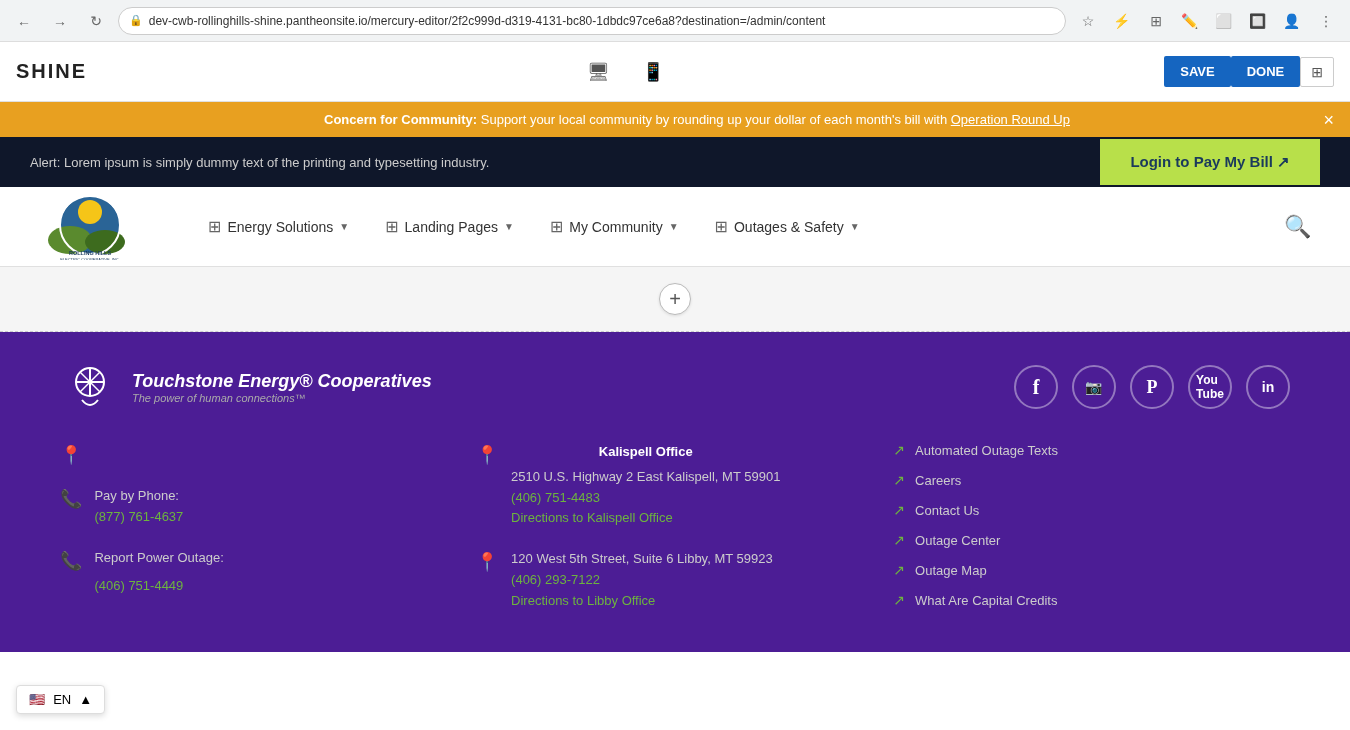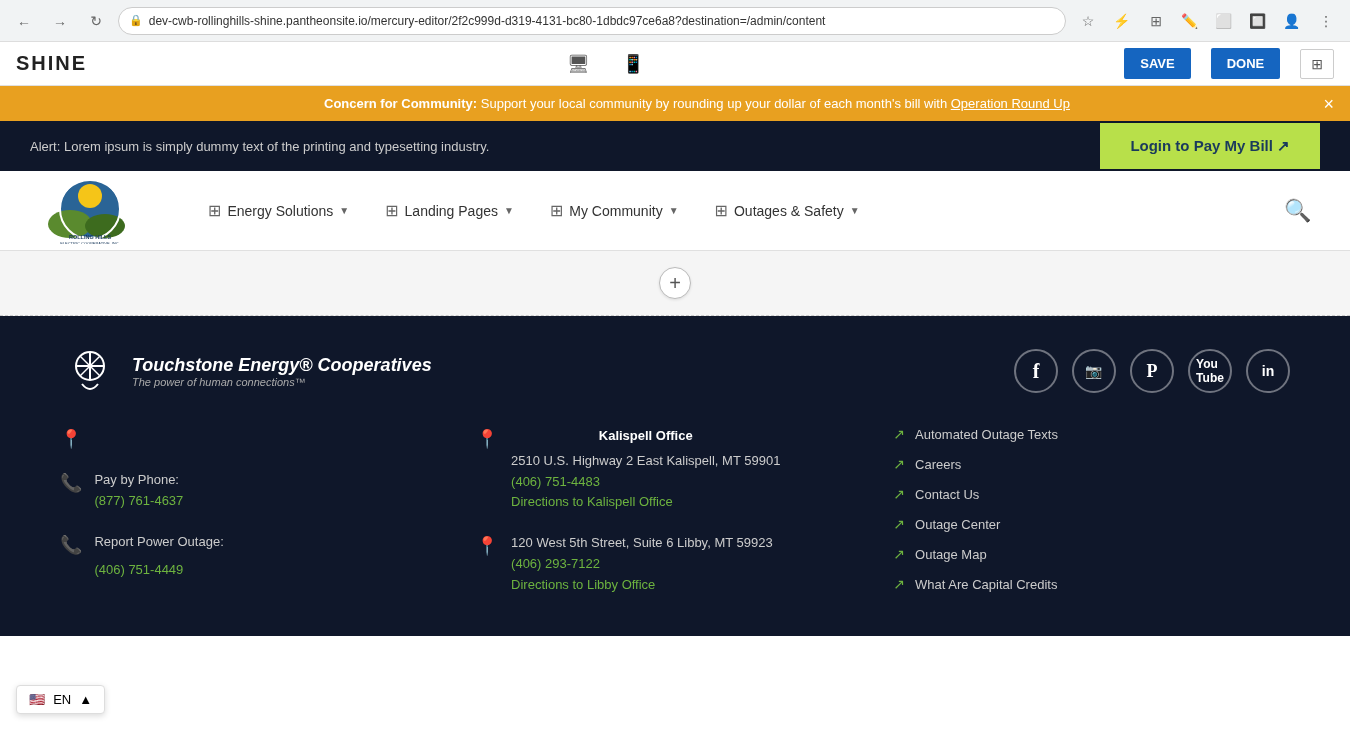--- a/index.html
+++ b/index.html
@@ -52,21 +52,21 @@
       cursor: pointer;
       display: flex; align-items: center; justify-content: center;
       color: #666;
       font-size: 14px;
     }
 
     
     .editor-toolbar {
       background: #fff;
       border-bottom: 1px solid #e0e0e0;
-      height: 44px;
+      height: 60px;
       display: flex;
       align-items: center;
       justify-content: space-between;
       padding: 0 16px;
     }
     .shine-logo {
       font-size: 20px;
       font-weight: 900;
       color: #222;
       letter-spacing: 2px;
@@ -80,21 +80,21 @@
       background: none;
       border: none;
       cursor: pointer;
       color: #555;
       font-size: 18px;
       padding: 4px 8px;
       border-radius: 4px;
     }
     .editor-right-actions {
       display: flex;
-      gap: 20px;
+      gap: 0;
       align-items: center;
     }
     .save-btn {
       background: #1565c0;
       color: #fff;
       border: none;
       padding: 8px 16px;
       font-weight: bold;
       font-size: 13px;
       cursor: pointer;
@@ -242,21 +242,21 @@
       cursor: pointer;
       display: flex;
       align-items: center;
       justify-content: center;
       color: #555;
       box-shadow: 0 1px 3px rgba(0,0,0,0.1);
     }
 
     
     .footer {
-      background: #0f172a;
+      background: #4c1d95;
       padding: 30px 60px 20px;
       color: #fff;
     }
     .footer-top {
       display: flex;
       justify-content: space-between;
       align-items: center;
       margin-bottom: 30px;
     }
     .footer-logo {

